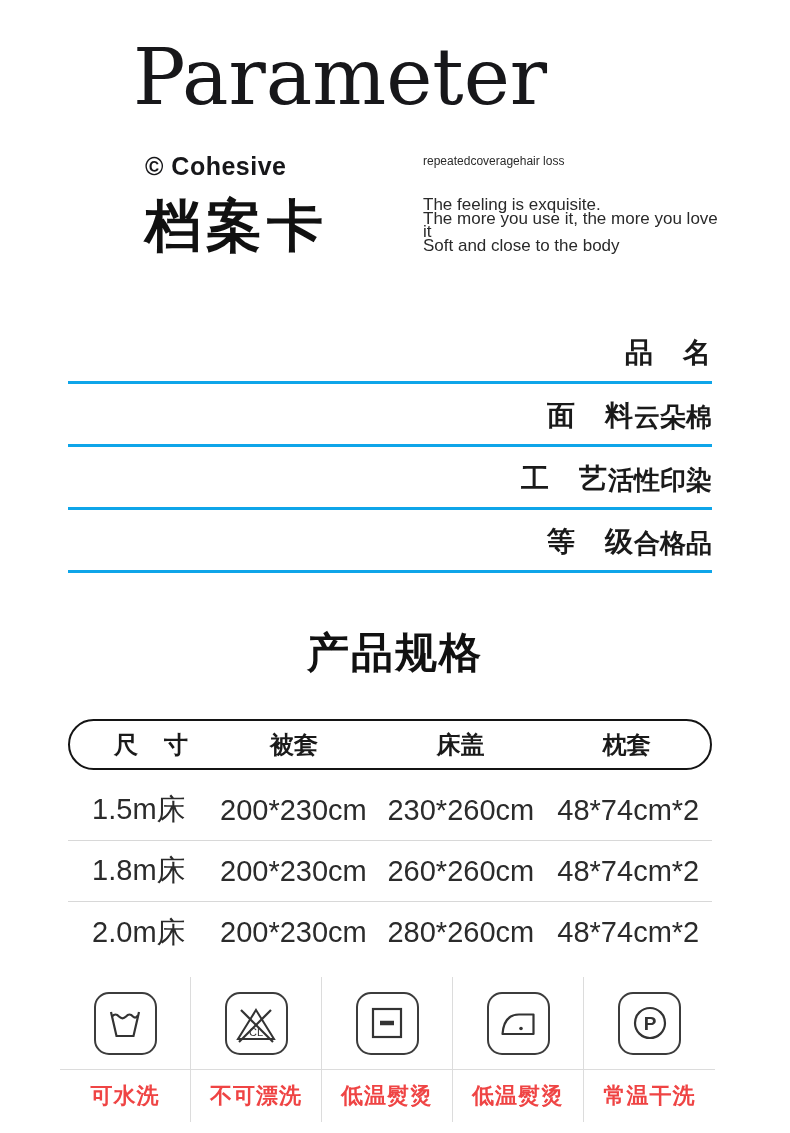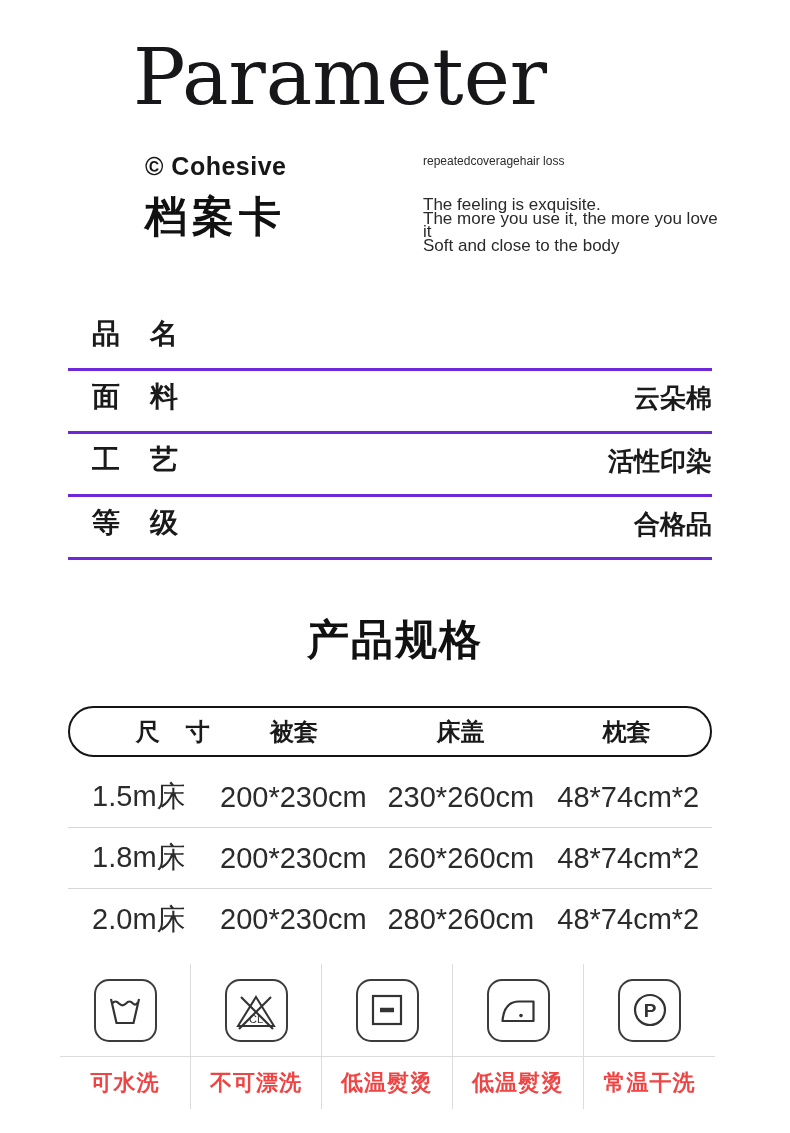--- a/index.html
+++ b/index.html
@@ -25,50 +25,50 @@
     font-size:78px;
     letter-spacing:0px;
     color:#17171a;
     line-height:1.0;
   }
 
   
   .header-row { display:flex; margin-top:36px; }
   .brand-block { margin-left:145px; width:278px; }
   .brand-line { font-size:25px; font-weight:700; color:#17171a; letter-spacing:0.5px; }
-  .card-label { margin-top:8px; font-size:42px; font-weight:700; letter-spacing:5px; color:#111; }
+  .card-label { margin-top:8px; font-size:56px; font-weight:700; letter-spacing:5px; color:#111; }
 
   .en-block { width:300px; padding-top:2px; }
   .keywords { display:flex; font-size:12px; color:#2a2a2a; }
   .tagline { margin-top:30px; font-size:17px; line-height:13.5px; color:#2a2a2a; }
 
   
   .spec-list { margin:56px 78px 0 68px; }
   .spec-row {
-    display:flex; justify-content:space-between; align-items:flex-end;
-    height:63px; padding-bottom:15px;
-    border-bottom:3px solid #6d28d9;
+    display:flex; justify-content:flex-end; align-items:flex-end;
+    height:63px; padding-bottom:9px;
+    border-bottom:3px solid #0ea5e9;
   }
   .spec-row .spec-label { font-size:28px; font-weight:700; letter-spacing:1px; padding-left:24px; }
   .spec-row .spec-value { font-size:26px; font-weight:700; }
 
   
   .size-title { margin-top:52px; text-align:center; font-size:42px; font-weight:700; letter-spacing:2px; color:#111; }
 
   .size-header {
     margin:38px 78px 0 68px;
     height:51px;
     border:2.5px solid #141414;
     border-radius:26px;
     display:grid;
     grid-template-columns:22% 26% 26% 26%;
     align-items:center;
   }
   .size-header .hcell { text-align:center; font-size:24px; font-weight:700; }
-  .size-header .hcell.first { text-align:right; padding-left:22px; letter-spacing:1px; }
+  .size-header .hcell.first { text-align:center; padding-left:22px; letter-spacing:1px; }
 
   .size-table { margin:10px 78px 0 68px; }
   .size-row {
     display:grid;
     grid-template-columns:22% 26% 26% 26%;
     align-items:center;
     height:61px;
     border-bottom:1px solid #d8d8d8;
   }
   .size-row:last-child { border-bottom:none; }

